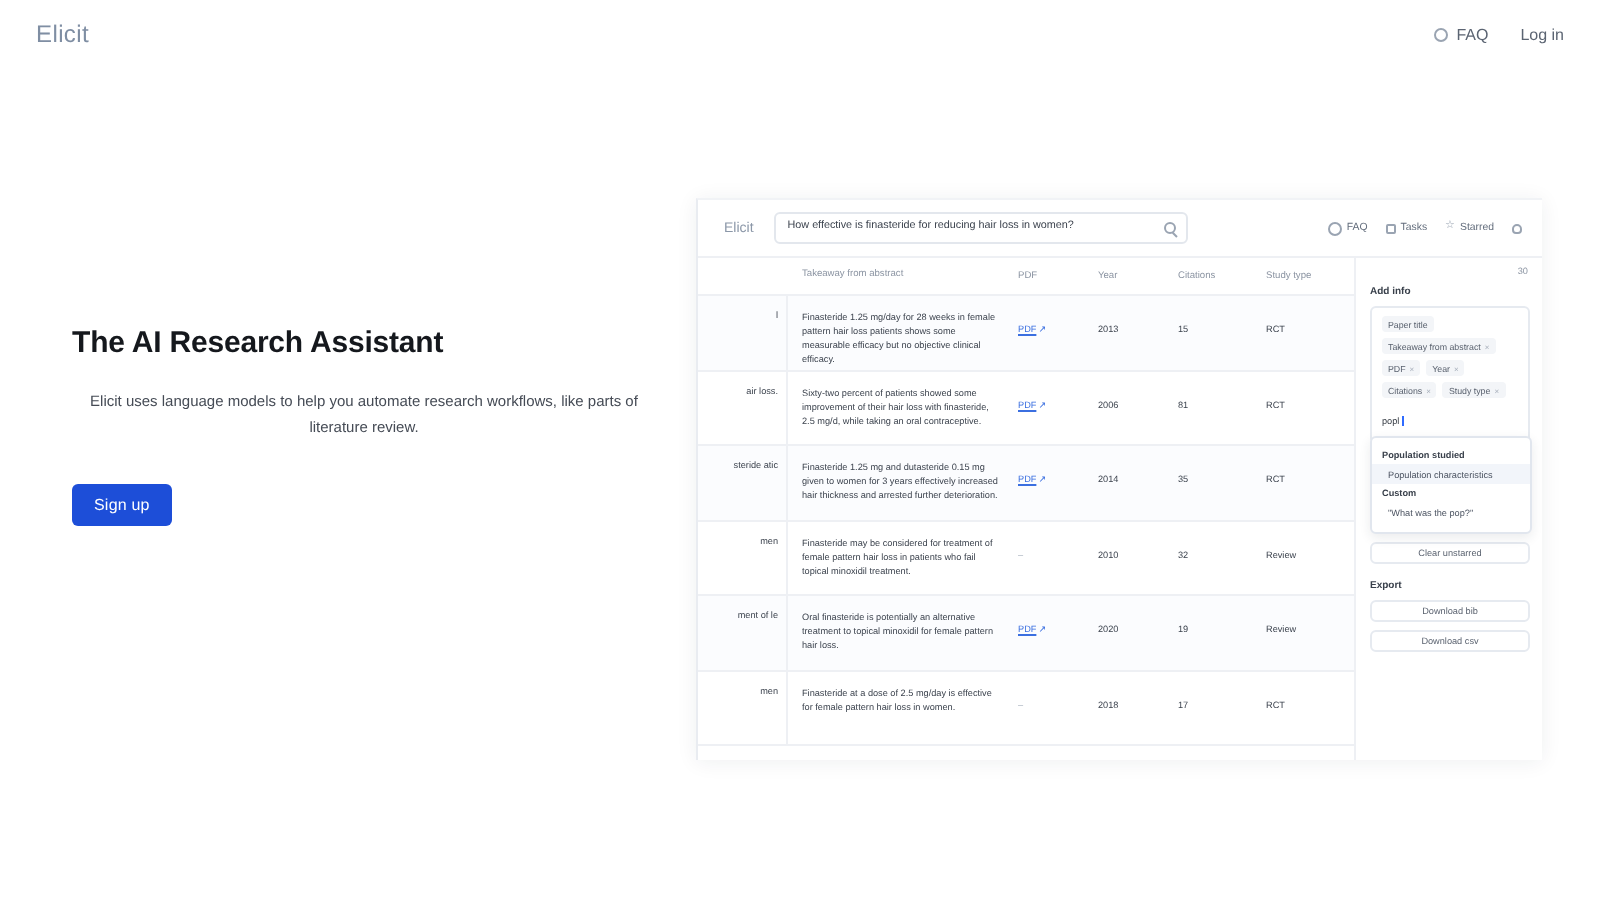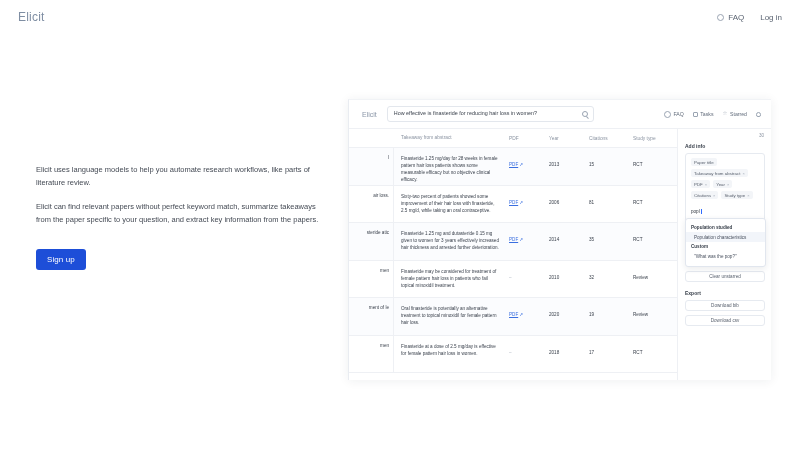--- a/index.html
+++ b/index.html
@@ -27,21 +27,21 @@
   .mini-ico { display:inline-block; width: 7px; height: 7px; position: relative; }
   .ico-circle { border: 1px solid #9aa4b2; border-radius: 50%; }
 
   
   .hero { position: absolute; left: 36px; top: 163px; width: 292px; }
   .hero h1 {
     font-size: 15px; font-weight: 700; color: #15181d; letter-spacing: -0.1px;
     margin-bottom: 14px;
   }
   .hero p {
-    font-size: 7.5px; line-height: 1.75; color: #454b55; margin-bottom: 11px;
+    font-size: 7.5px; line-height: 1.75; color: #454b55; margin-bottom: 11px; text-align: center;
   }
   .signup {
     margin-top: 11px;
     display: inline-block; background: #1d4ed8; color: #fff;
     font-size: 8px; border: none; border-radius: 3px;
     padding: 6px 11px; cursor: pointer; letter-spacing: .1px;
   }
 
   
   .shot {
@@ -176,22 +176,22 @@
         <span class="mini-ico ico-circle" data-interactable="false"></span>
         <span data-interactable="false">FAQ</span>
       </div>
       <div class="topnav-item" data-interactable="true">
         <span data-interactable="false">Log in</span>
       </div>
     </div>
   </div>
 
   <div class="hero" data-interactable="false">
+    <h1 data-interactable="false">The AI Research Assistant</h1>
     <p data-interactable="false">Elicit uses language models to help you automate research workflows, like parts of literature review.</p>
-    <p data-interactable="false">Elicit can find relevant papers without perfect keyword match, summarize takeaways from the paper specific to your question, and extract key information from the papers.</p>
     <button class="signup" data-interactable="true">Sign up</button>
   </div>
 
   <div class="shot" data-interactable="false">
 
     <div class="shot-head" data-interactable="false">
       <div class="shot-brand" data-interactable="true">Elicit</div>
       <div class="searchbox" data-interactable="true">
         <span class="q" data-interactable="false">How effective is finasteride for reducing hair loss in women?</span>
         <span class="search-ico" data-interactable="true"></span>

